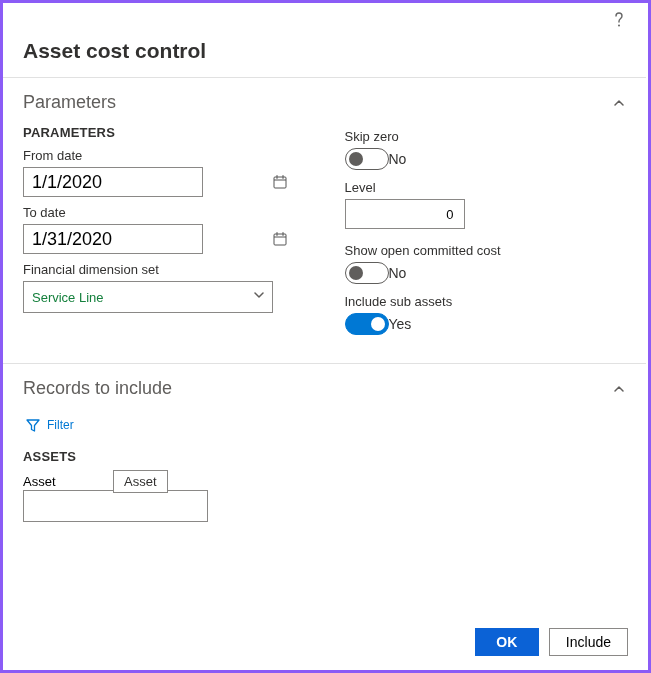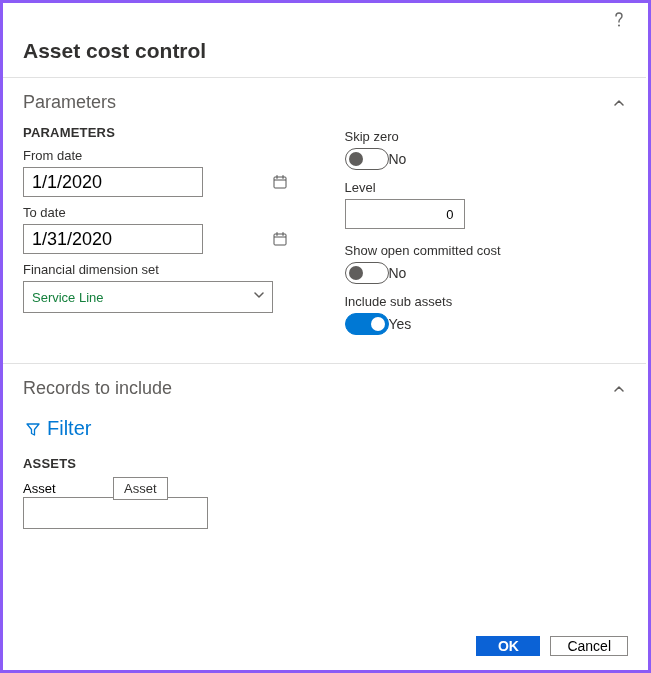--- a/index.html
+++ b/index.html
@@ -56,39 +56,39 @@
     background: #fff; position: relative; cursor: pointer; flex-shrink: 0;
   }
   .toggle .knob {
     width: 14px; height: 14px; border-radius: 50%; background: #605e5c;
     position: absolute; top: 3px; left: 3px; transition: left .1s;
   }
   .toggle.on { background: #0078d4; border-color: #0078d4; }
   .toggle.on .knob { background: #fff; left: 25px; }
   .toggle-label { font-size: 14px; color: #323130; }
 
-  .filter-link { display: inline-flex; align-items: center; gap: 6px; color: #0078d4; font-size: 20px; padding: 10px 2px 12px 2px; cursor: pointer; }
+  .filter-link { display: inline-flex; align-items: center; gap: 6px; color: #0078d4; font-size: 12px; padding: 10px 2px 12px 2px; cursor: pointer; }
   .filter-link svg { stroke: #0078d4; }
 
   .assets-box { margin-top: 0; }
   .tab-stub {
     display: inline-block; border: 1px solid #8a8886; border-bottom: 1px solid #8a8886;
     padding: 3px 10px; font-size: 13px; color: #323130; background: #fff; margin-left: 70px;
     position: relative; top: 0;
   }
   .asset-input {
     border: 1px solid #8a8886; height: 32px; width: 185px; padding: 0 8px; font-size: 13px;
     outline: none; background: #fff; display: block;
   }
 
   .footer {
     position: absolute; right: 20px; bottom: 14px; display: flex; gap: 10px;
   }
   .btn {
-    height: 20px; min-width: 64px; padding: 0 16px; font-size: 14px; border: 1px solid #8a8886;
+    height: 28px; min-width: 64px; padding: 0 16px; font-size: 14px; border: 1px solid #8a8886;
     background: #fff; cursor: pointer; display: inline-flex; align-items: center; justify-content: center;
   }
   .btn.primary { background: #0b62d6; border-color: #0b62d6; color: #fff; font-weight: 600; }
 </style>
 </head>
 <body>
 
 <div class="dialog">
 
   <div class="help-row">
@@ -210,16 +210,16 @@
       <div style="position:relative; height:20px;">
         <span style="position:absolute; left:0; top:4px; font-size:13px;">Asset</span>
         <span class="tab-stub" style="position:absolute; left:20px;">Asset</span>
       </div>
       <input class="asset-input" value="" style="">
     </div>
   </div>
 
   <div class="footer">
     <button class="btn primary">OK</button>
-    <button class="btn">Cancel</button>
+    <button class="btn">Include</button>
   </div>
 
 </div>
 
 </body></html>

